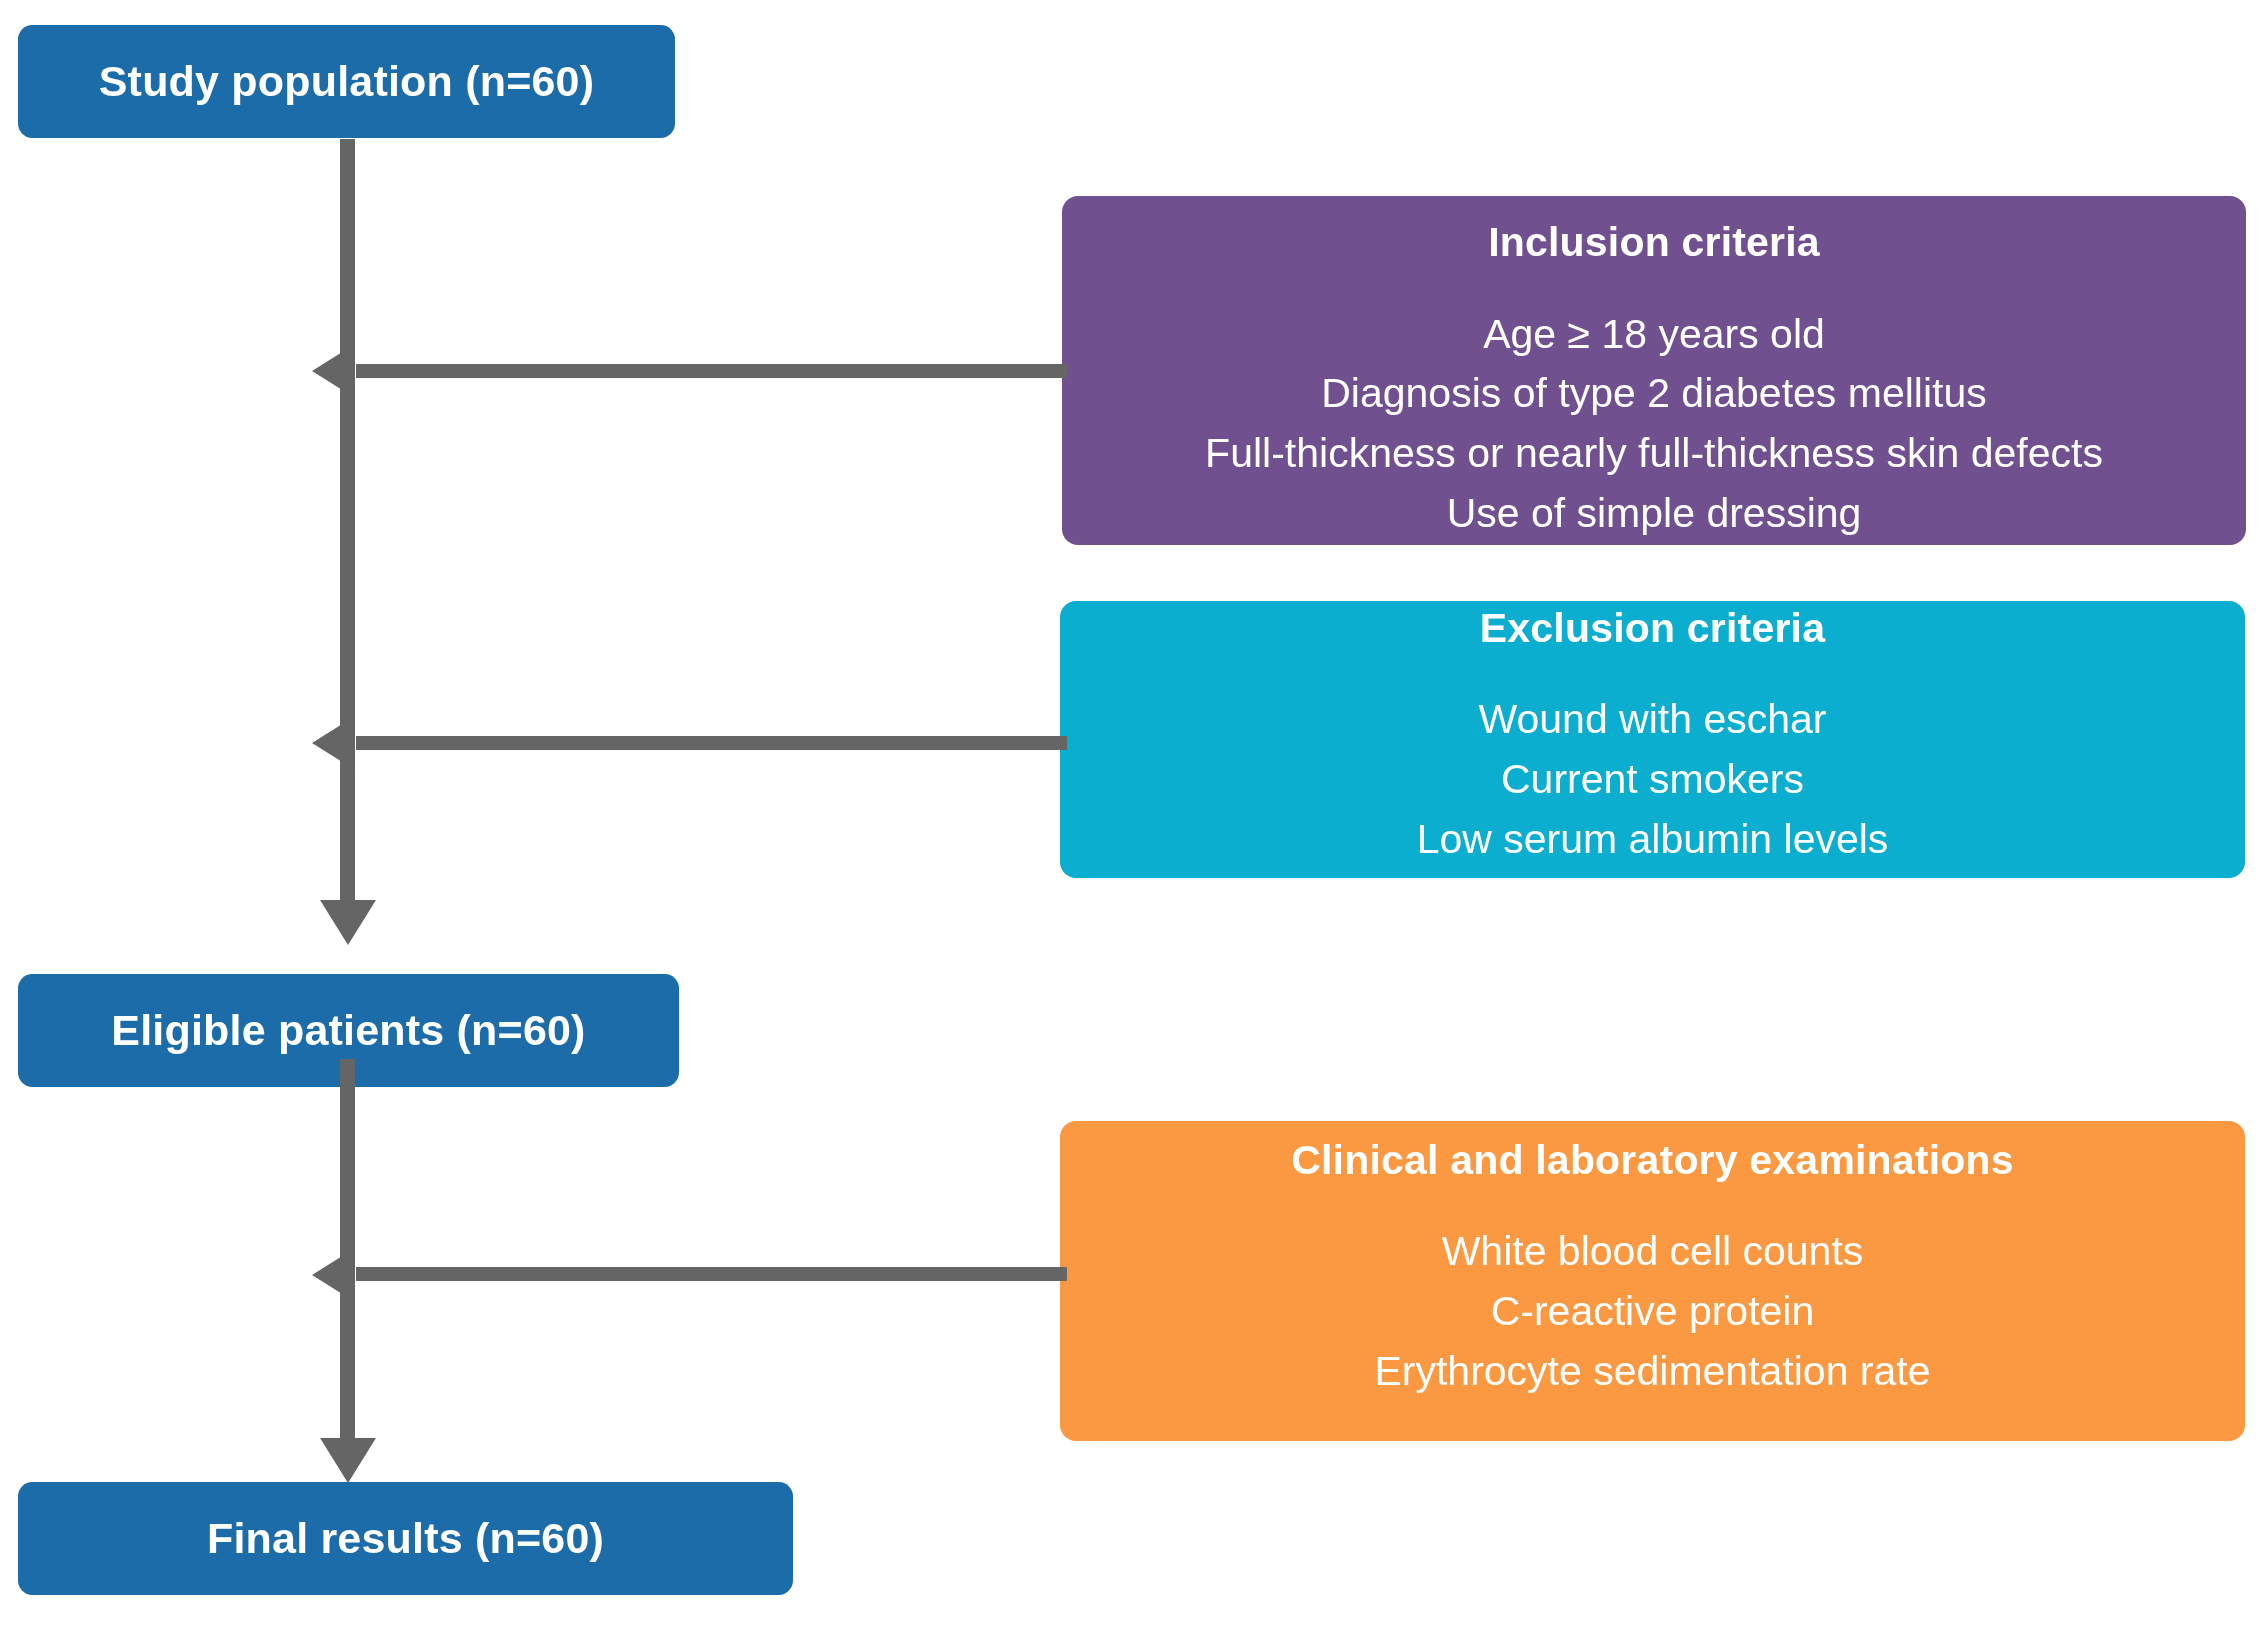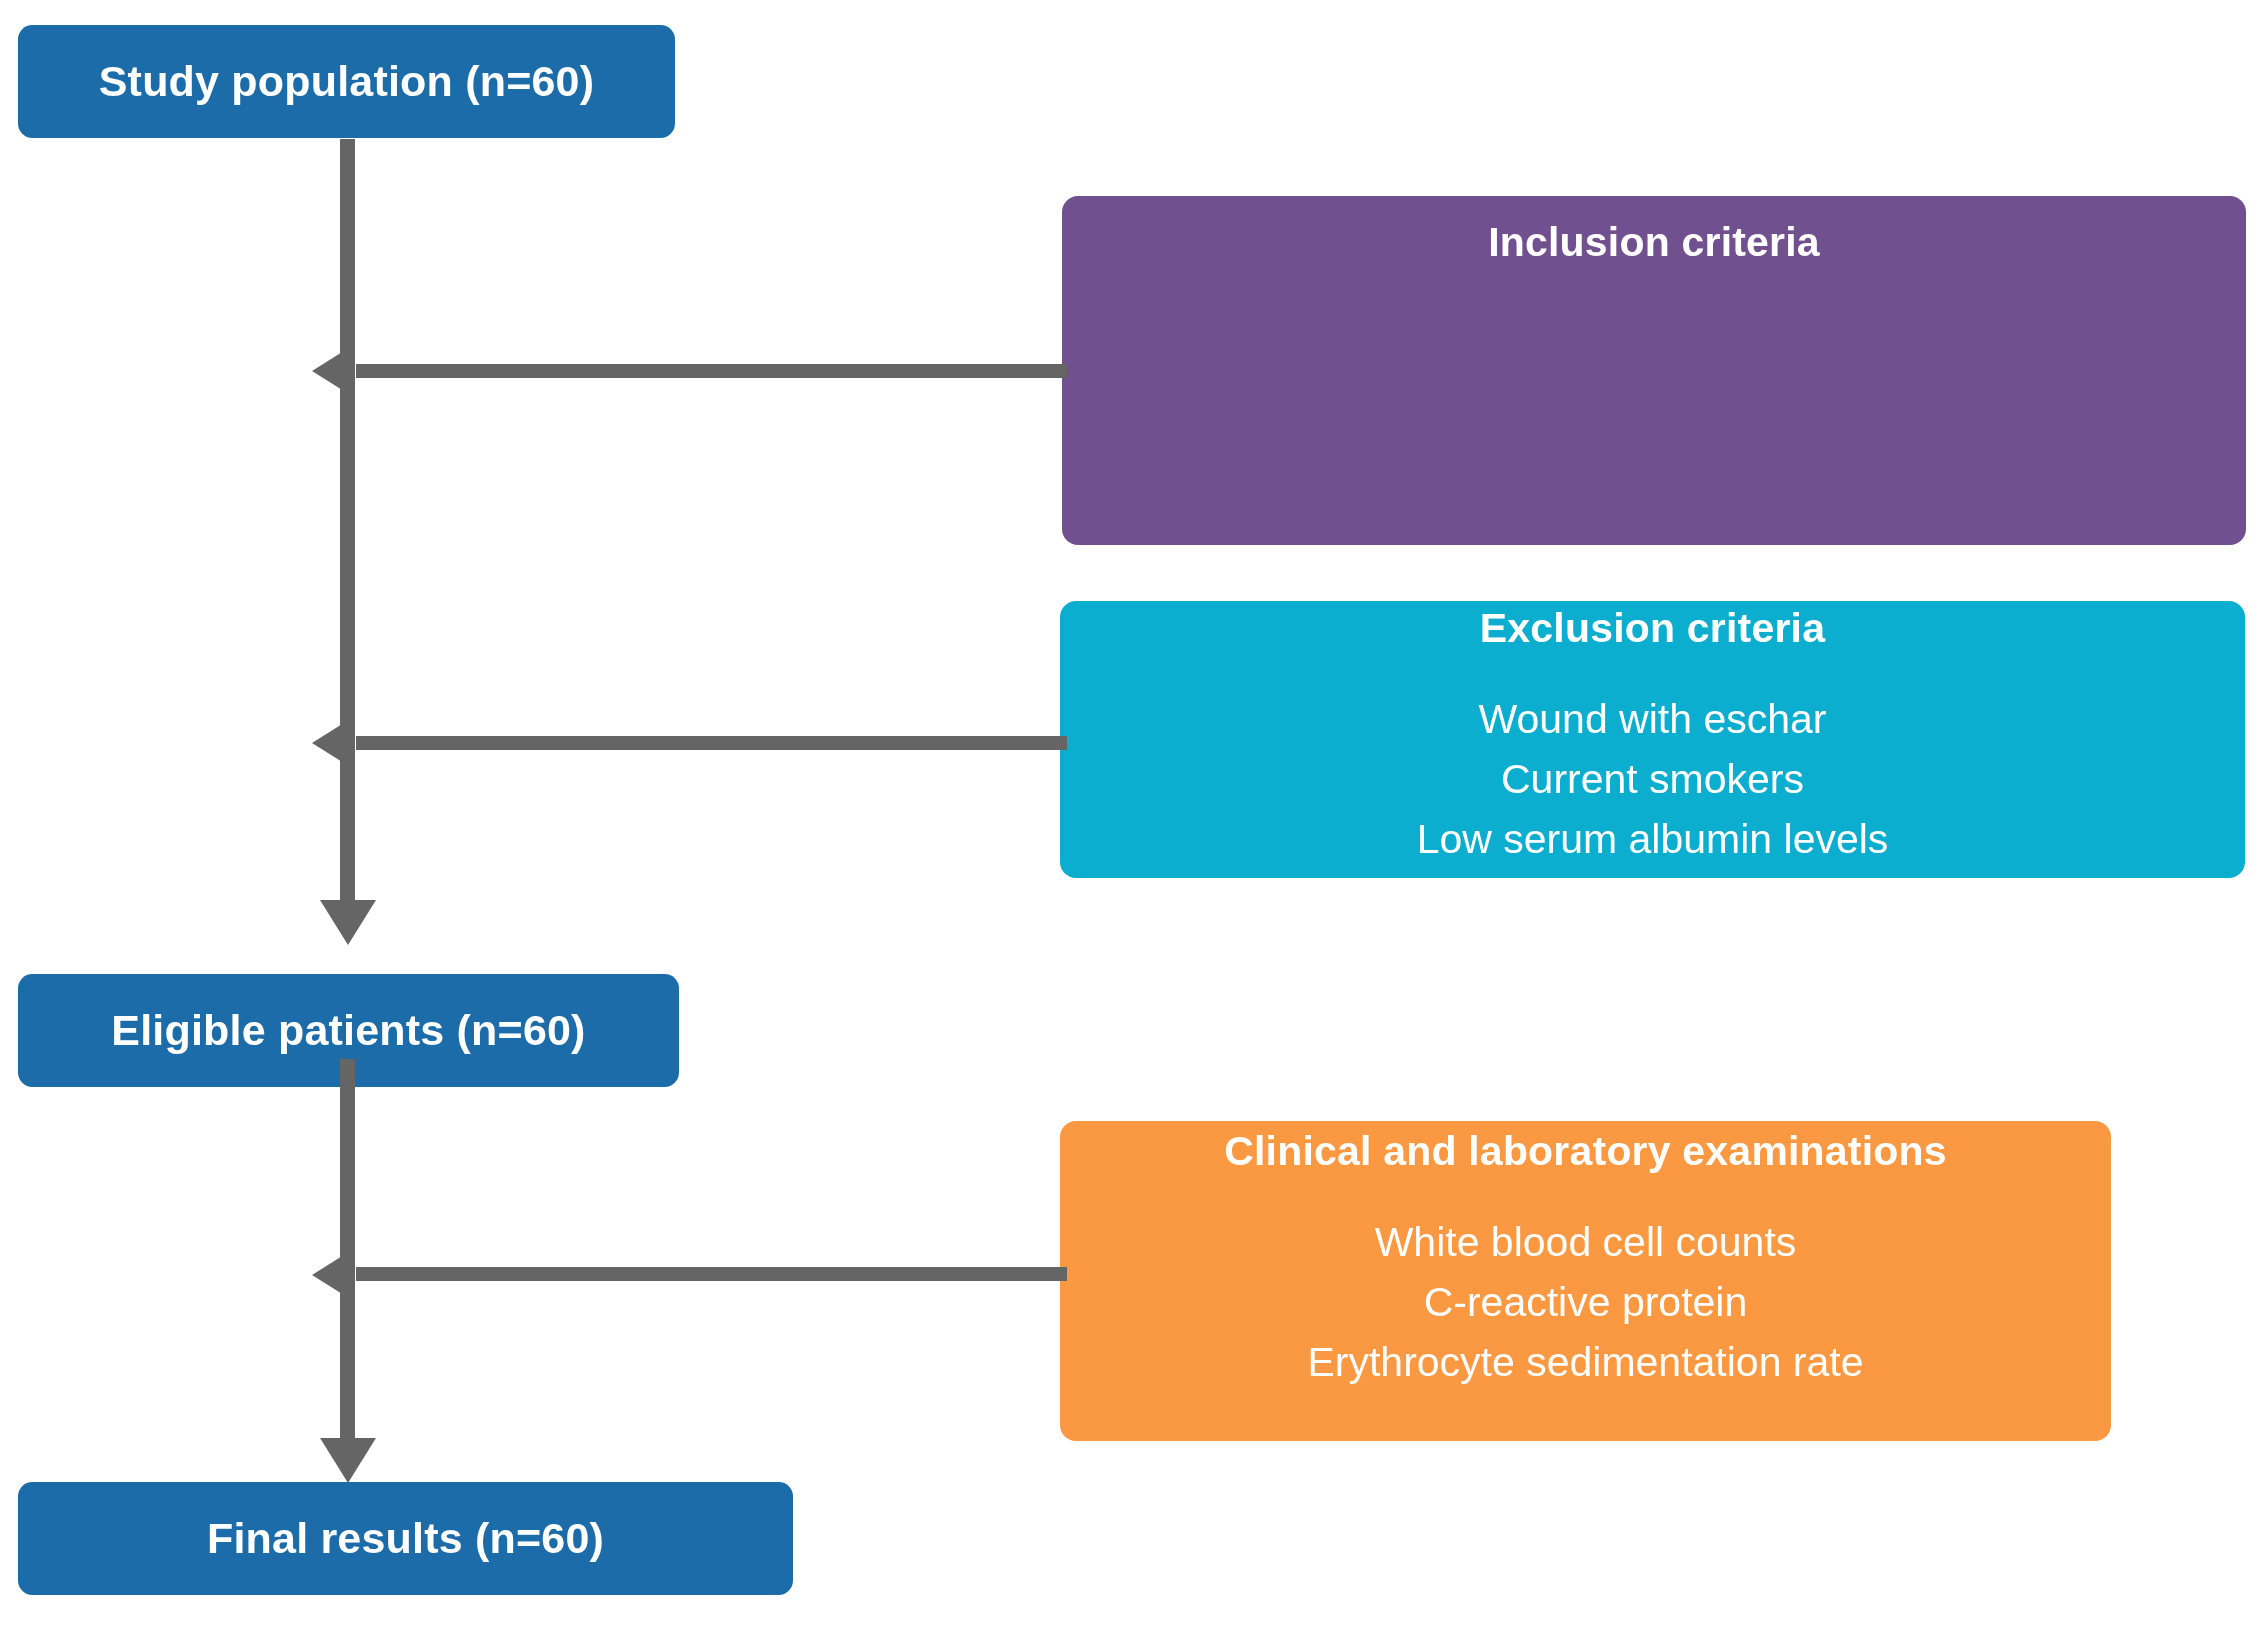--- a/index.html
+++ b/index.html
@@ -90,20 +90,26 @@
 
   <div class="node-box primary" style="left:18px; top:25px; width:657px; height:113px; background:#1B6CA8;">
     <div class="node-title">Study population (n=60)</div>
   </div>
 
   <div class="connector v" style="left:340px; top:139px; height:792px;"></div>
   <div class="arrowhead-down" style="left:320px; top:900px;"></div>
 
   <div class="node-box criteria" style="left:1062px; top:196px; width:1184px; height:349px; background:#70508E; padding:23.4px 27px 0 27px;">
     <div class="node-title">Inclusion criteria</div>
+    <div class="criteria-list">
+      <div class="criteria-line">Age ≥ 18 years old</div>
+      <div class="criteria-line">Diagnosis of type 2 diabetes mellitus</div>
+      <div class="criteria-line">Full-thickness or nearly full-thickness skin defects</div>
+      <div class="criteria-line">Use of simple dressing</div>
+    </div>
   </div>
 
   <div class="connector h" style="left:356px; top:364px; width:711px;"></div>
   <div class="arrowhead-left" style="left:312px; top:344px;"></div>
 
   <div class="node-box criteria" style="left:1060px; top:601px; width:1185px; height:277px; background:#0BAECF; padding:4px 27px 0 27px;">
     <div class="node-title">Exclusion criteria</div>
     <div class="criteria-list">
       <div class="criteria-line">Wound with eschar</div>
       <div class="criteria-line">Current smokers</div>
@@ -114,21 +120,21 @@
   <div class="connector h" style="left:356px; top:736px; width:711px;"></div>
   <div class="arrowhead-left" style="left:312px; top:716px;"></div>
 
   <div class="node-box primary" style="left:18px; top:945px; width:661px; height:113px; background:#1B6CA8;margin-top:29px;">
     <div class="node-title">Eligible patients (n=60)</div>
   </div>
 
   <div class="connector v" style="left:340px; top:1059px; height:407px;"></div>
   <div class="arrowhead-down" style="left:320px; top:1438px;"></div>
 
-  <div class="node-box criteria" style="left:1060px; top:1121px; width:1051px; height:320px; background:#FA9942; padding:7px 27px 0 27px;">
+  <div class="node-box criteria" style="left:1060px; top:1121px; width:1185px; height:320px; background:#FA9942; padding:16px 27px 0 27px;">
     <div class="node-title">Clinical and laboratory examinations</div>
     <div class="criteria-list">
       <div class="criteria-line">White blood cell counts</div>
       <div class="criteria-line">C-reactive protein</div>
       <div class="criteria-line">Erythrocyte sedimentation rate</div>
     </div>
   </div>
 
   <div class="connector h" style="left:356px; top:1267px; width:711px;"></div>
   <div class="arrowhead-left" style="left:312px; top:1248px;"></div>

